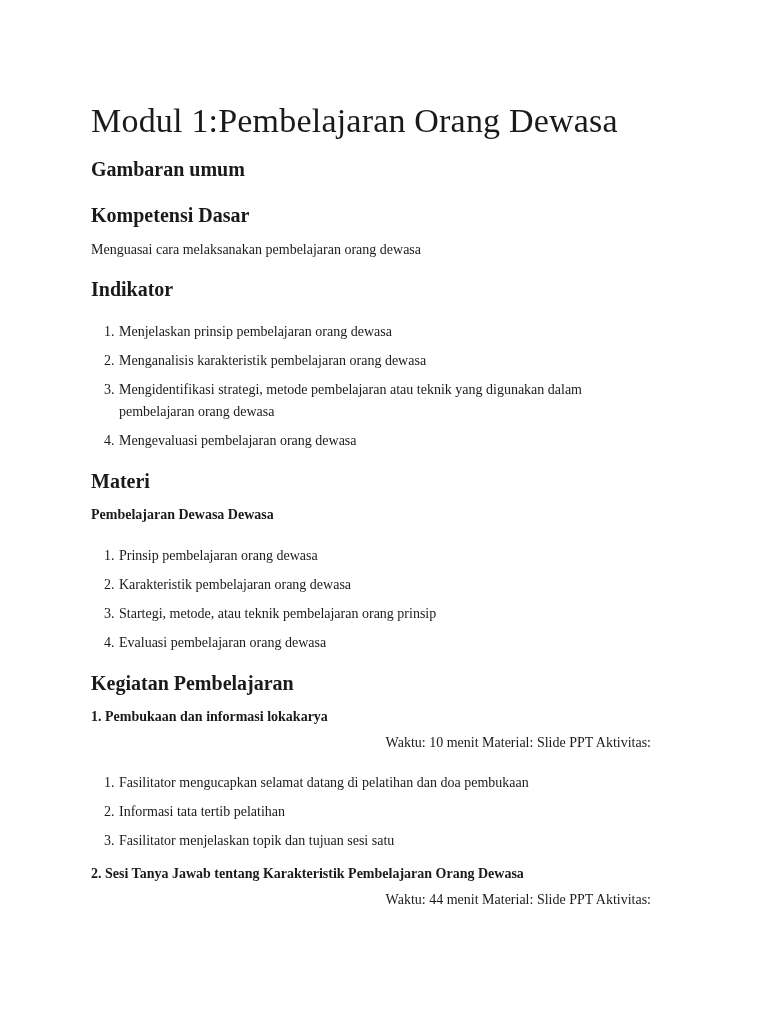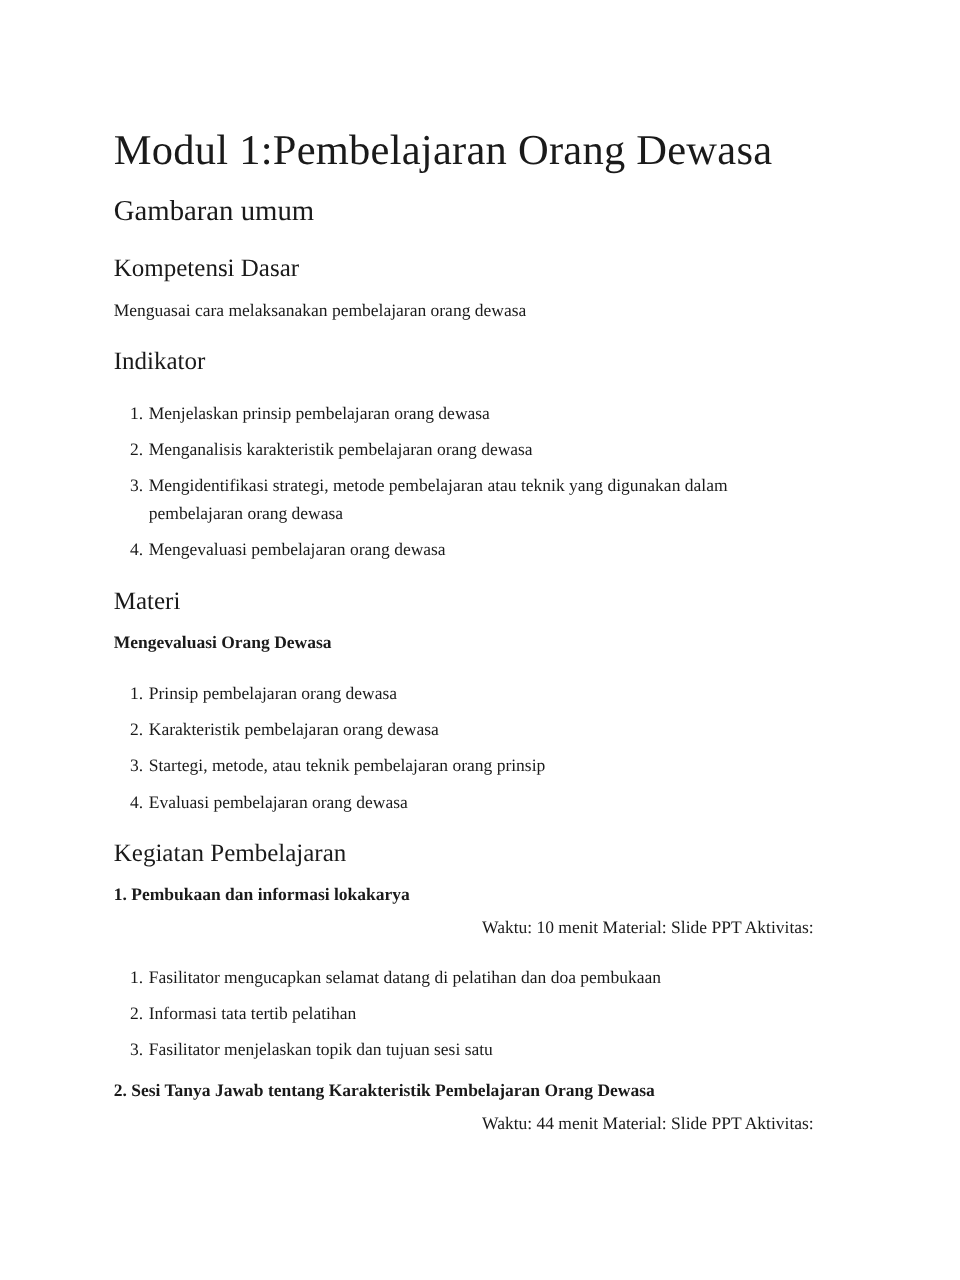--- a/index.html
+++ b/index.html
@@ -23,28 +23,28 @@
   }
   h1.doc-title {
     font-size: 34px;
     font-weight: 400;
     line-height: 42px;
     margin: 100px 0 0 0;
     letter-spacing: 0.2px;
     white-space: nowrap;
   }
   h2.doc-subtitle {
-    font-size: 23px;
-    font-weight: 400;
+    font-size: 20px;
+    font-weight: 700;
     line-height: 34px;
     margin: 10px 0 0 0;
   }
   h3.section-heading {
     font-size: 20px;
-    font-weight: 400;
+    font-weight: 700;
     line-height: 24px;
     margin: 17px 0 0 0;
   }
   p.body-text {
     font-size: 14px;
     font-weight: 400;
     line-height: 20px;
     margin: 13px 0 0 0;
   }
   p.subhead {
@@ -93,21 +93,21 @@
     <ol class="num-list">
       <li>Menjelaskan prinsip pembelajaran orang dewasa</li>
       <li>Menganalisis karakteristik pembelajaran orang dewasa</li>
       <li>Mengidentifikasi strategi, metode pembelajaran atau teknik yang digunakan dalam pembelajaran orang dewasa</li>
       <li>Mengevaluasi pembelajaran orang dewasa</li>
     </ol>
   </section>
 
   <section>
     <h3 class="section-heading">Materi</h3>
-    <p class="subhead">Mengevaluasi Orang Dewasa</p>
+    <p class="subhead">Pembelajaran Dewasa Dewasa</p>
     <ol class="num-list">
       <li>Prinsip pembelajaran orang dewasa</li>
       <li>Karakteristik pembelajaran orang dewasa</li>
       <li>Startegi, metode, atau teknik pembelajaran orang prinsip</li>
       <li>Evaluasi pembelajaran orang dewasa</li>
     </ol>
   </section>
 
   <section>
     <h3 class="section-heading">Kegiatan Pembelajaran</h3>

